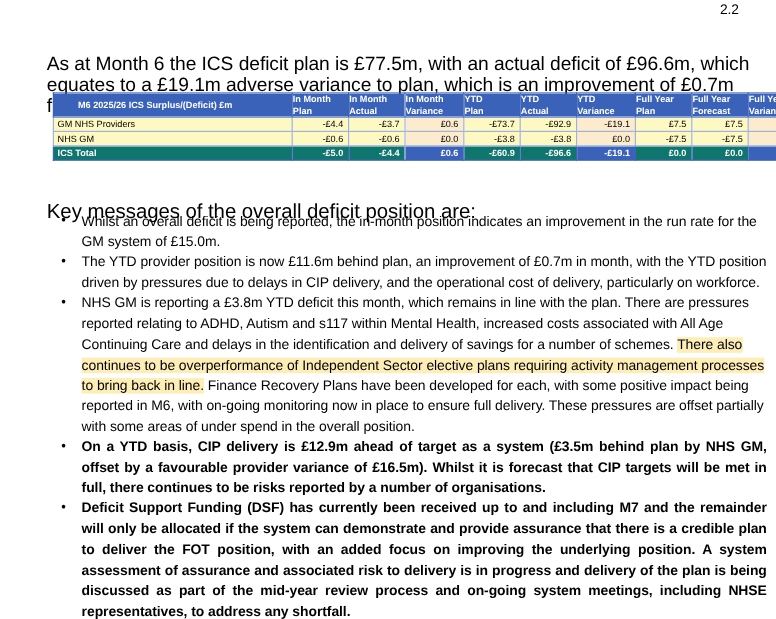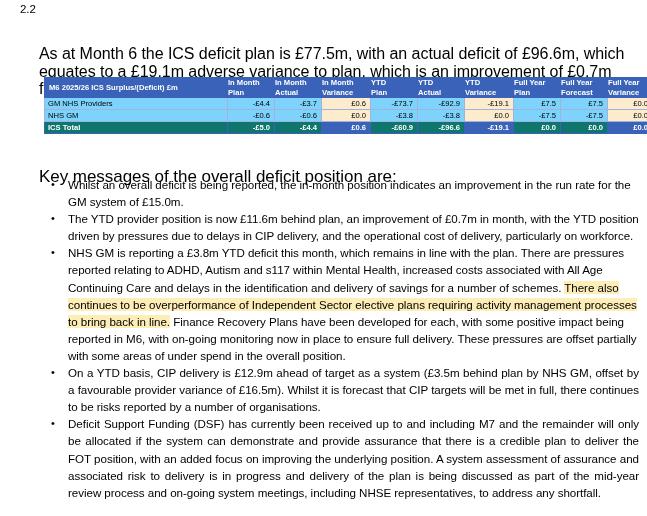--- a/index.html
+++ b/index.html
@@ -26,20 +26,21 @@
   
   .heading-row {
     position: absolute;
     left: 20px;
     top: 3px;
     width: 610px;
     display: flex;
     align-items: flex-end;
     font-size: 11.5px;
     letter-spacing: -0.1px;
+    flex-direction: column;
   }
   .heading-num {
     width: 30px;
     flex: 0 0 30px;
   }
   .heading-title {
     text-decoration: underline;
     text-underline-offset: 2px;
   }
 
@@ -77,32 +78,32 @@
   .fin-table thead th {
     background: #3a62b8;
     color: #ffffff;
     font-weight: bold;
     height: 19px;
     vertical-align: middle;
     border-color: #3a62b8;
   }
   .fin-table thead th.lbl {
     text-align: left;
-    padding-left: 4px;
+    padding-left: 20px;
   }
   .fin-table thead th.num {
     text-align: left;
   }
   .fin-table thead th .hl1 { display: block; }
   .fin-table thead th .hl2 { display: block; }
 
   .fin-table tbody td {
     height: 11px;
     vertical-align: middle;
-    background: #7dd3fc;
+    background: #fef9c3;
   }
   .fin-table tbody td.lbl {
     text-align: left;
     padding-left: 3px;
     color: #000000;
   }
   .fin-table tbody td.num {
     text-align: right;
     padding-right: 4px;
     color: #000000;
@@ -148,21 +149,21 @@
     padding-left: 29px;
     margin: 0 0 0 0;
   }
   .bullet .dot {
     position: absolute;
     left: 12px;
     top: 0;
     font-size: 11px;
     line-height: 17.1px;
   }
-  .bullet.just p { text-align: justify; }
+  .bullet.just p { text-align: justify; font-weight: bold; }
   .bullet p {
     margin: 0;
     text-align: left;
   }
   mark.hl {
     background: #fdeeb8;
     color: #000000;
     padding: 0;
   }
 </style>

